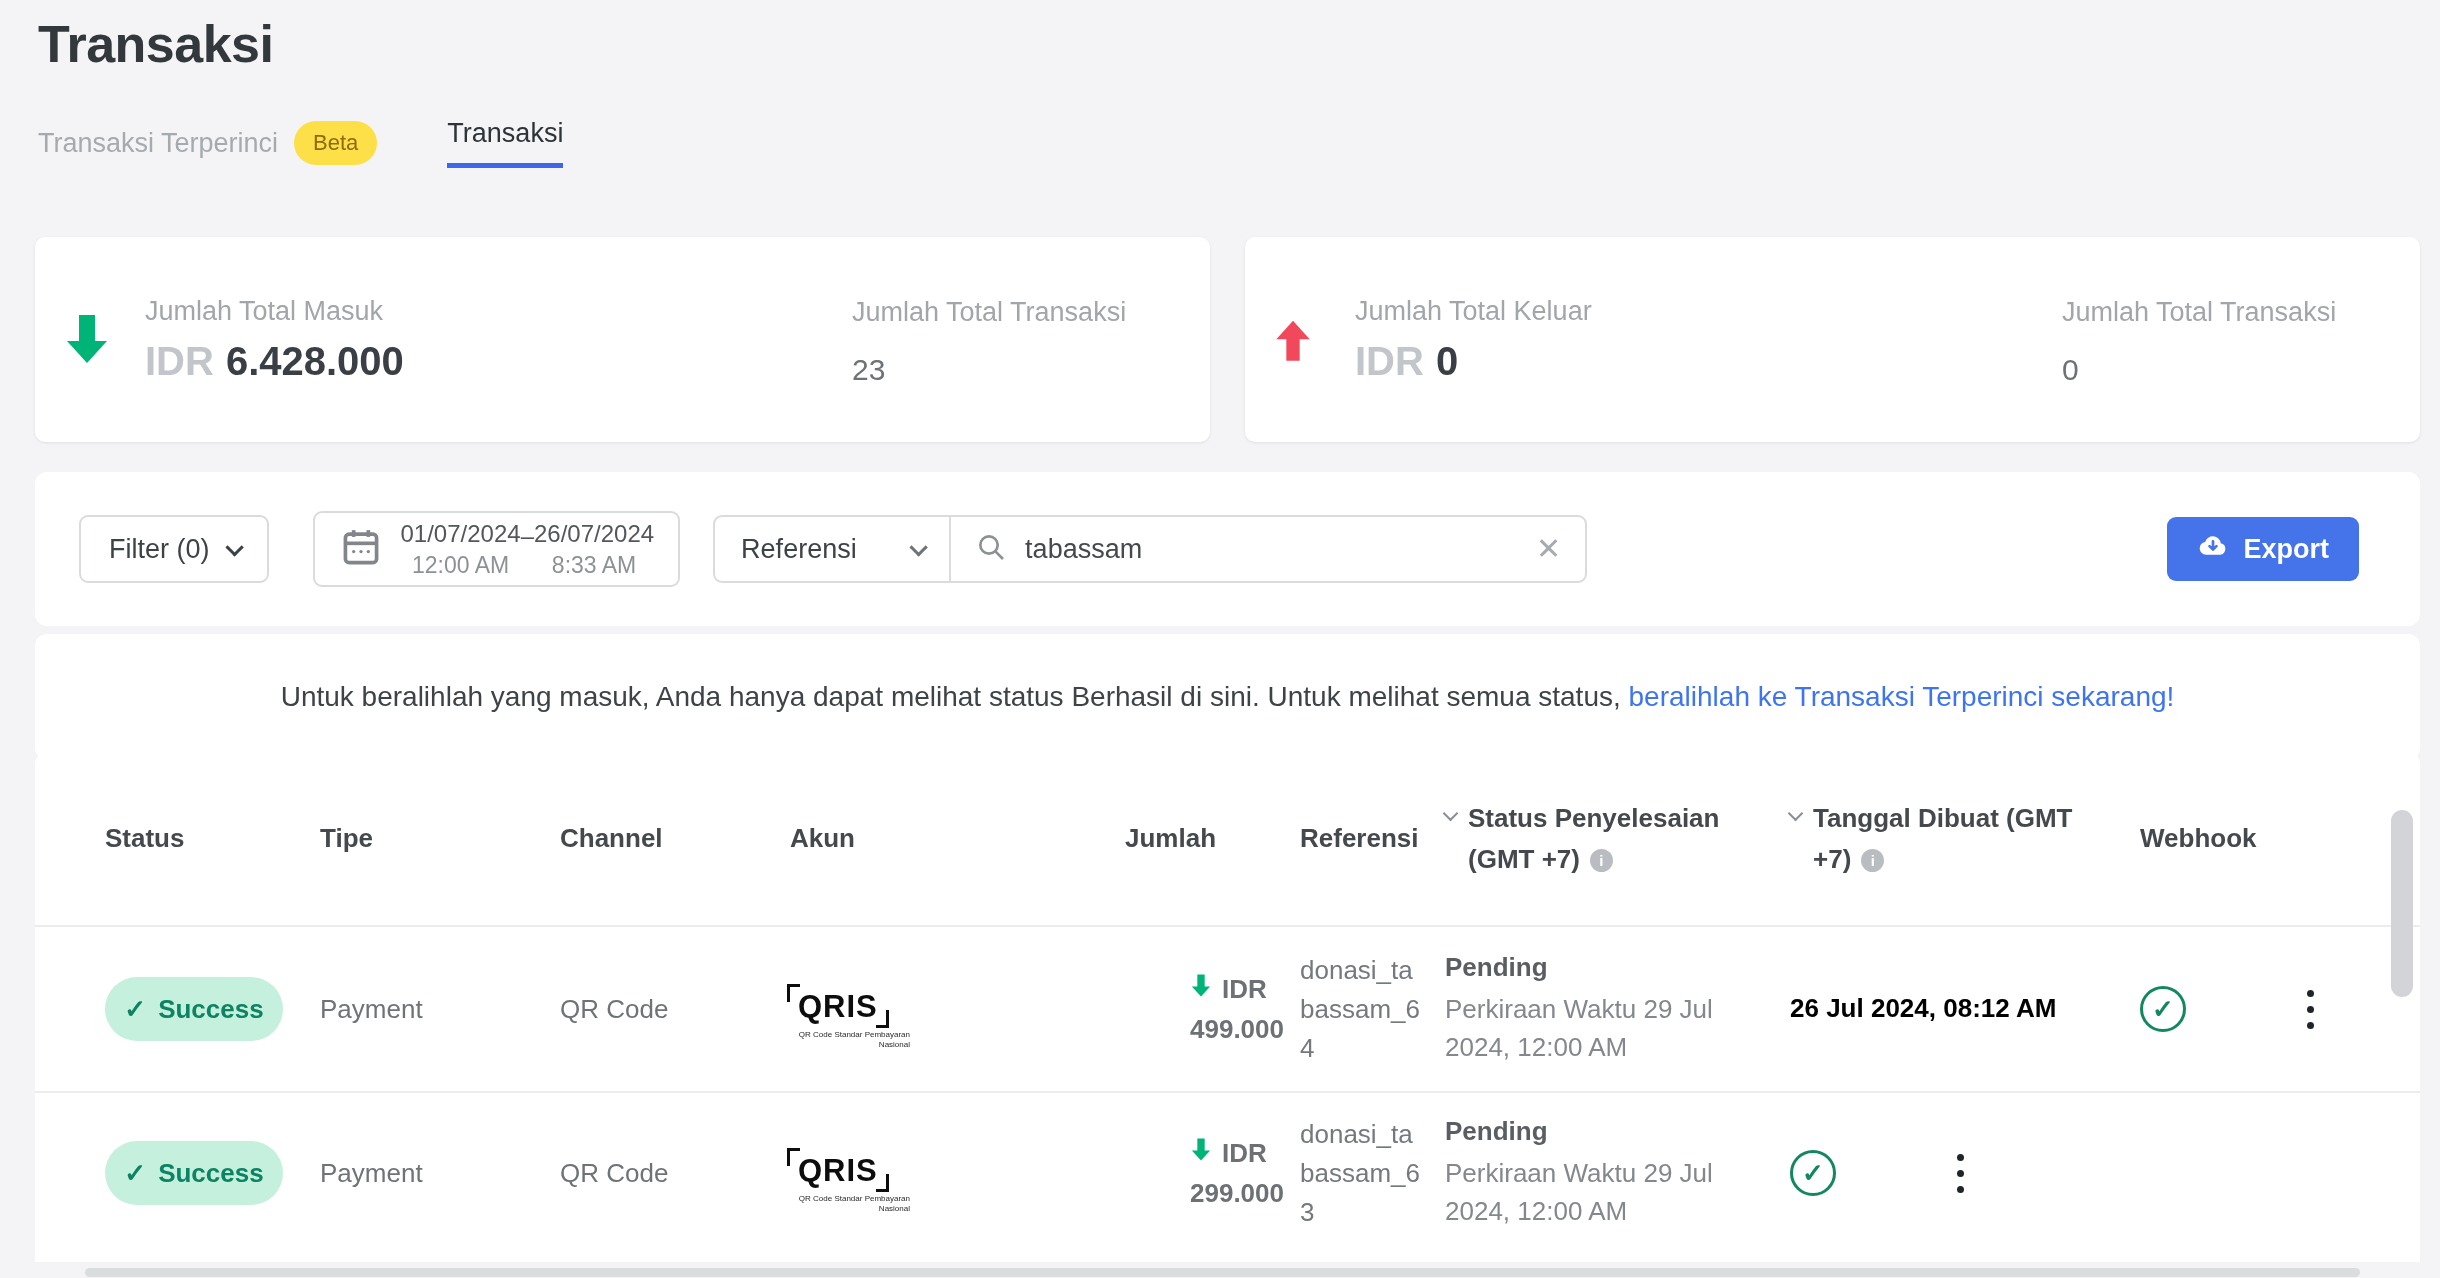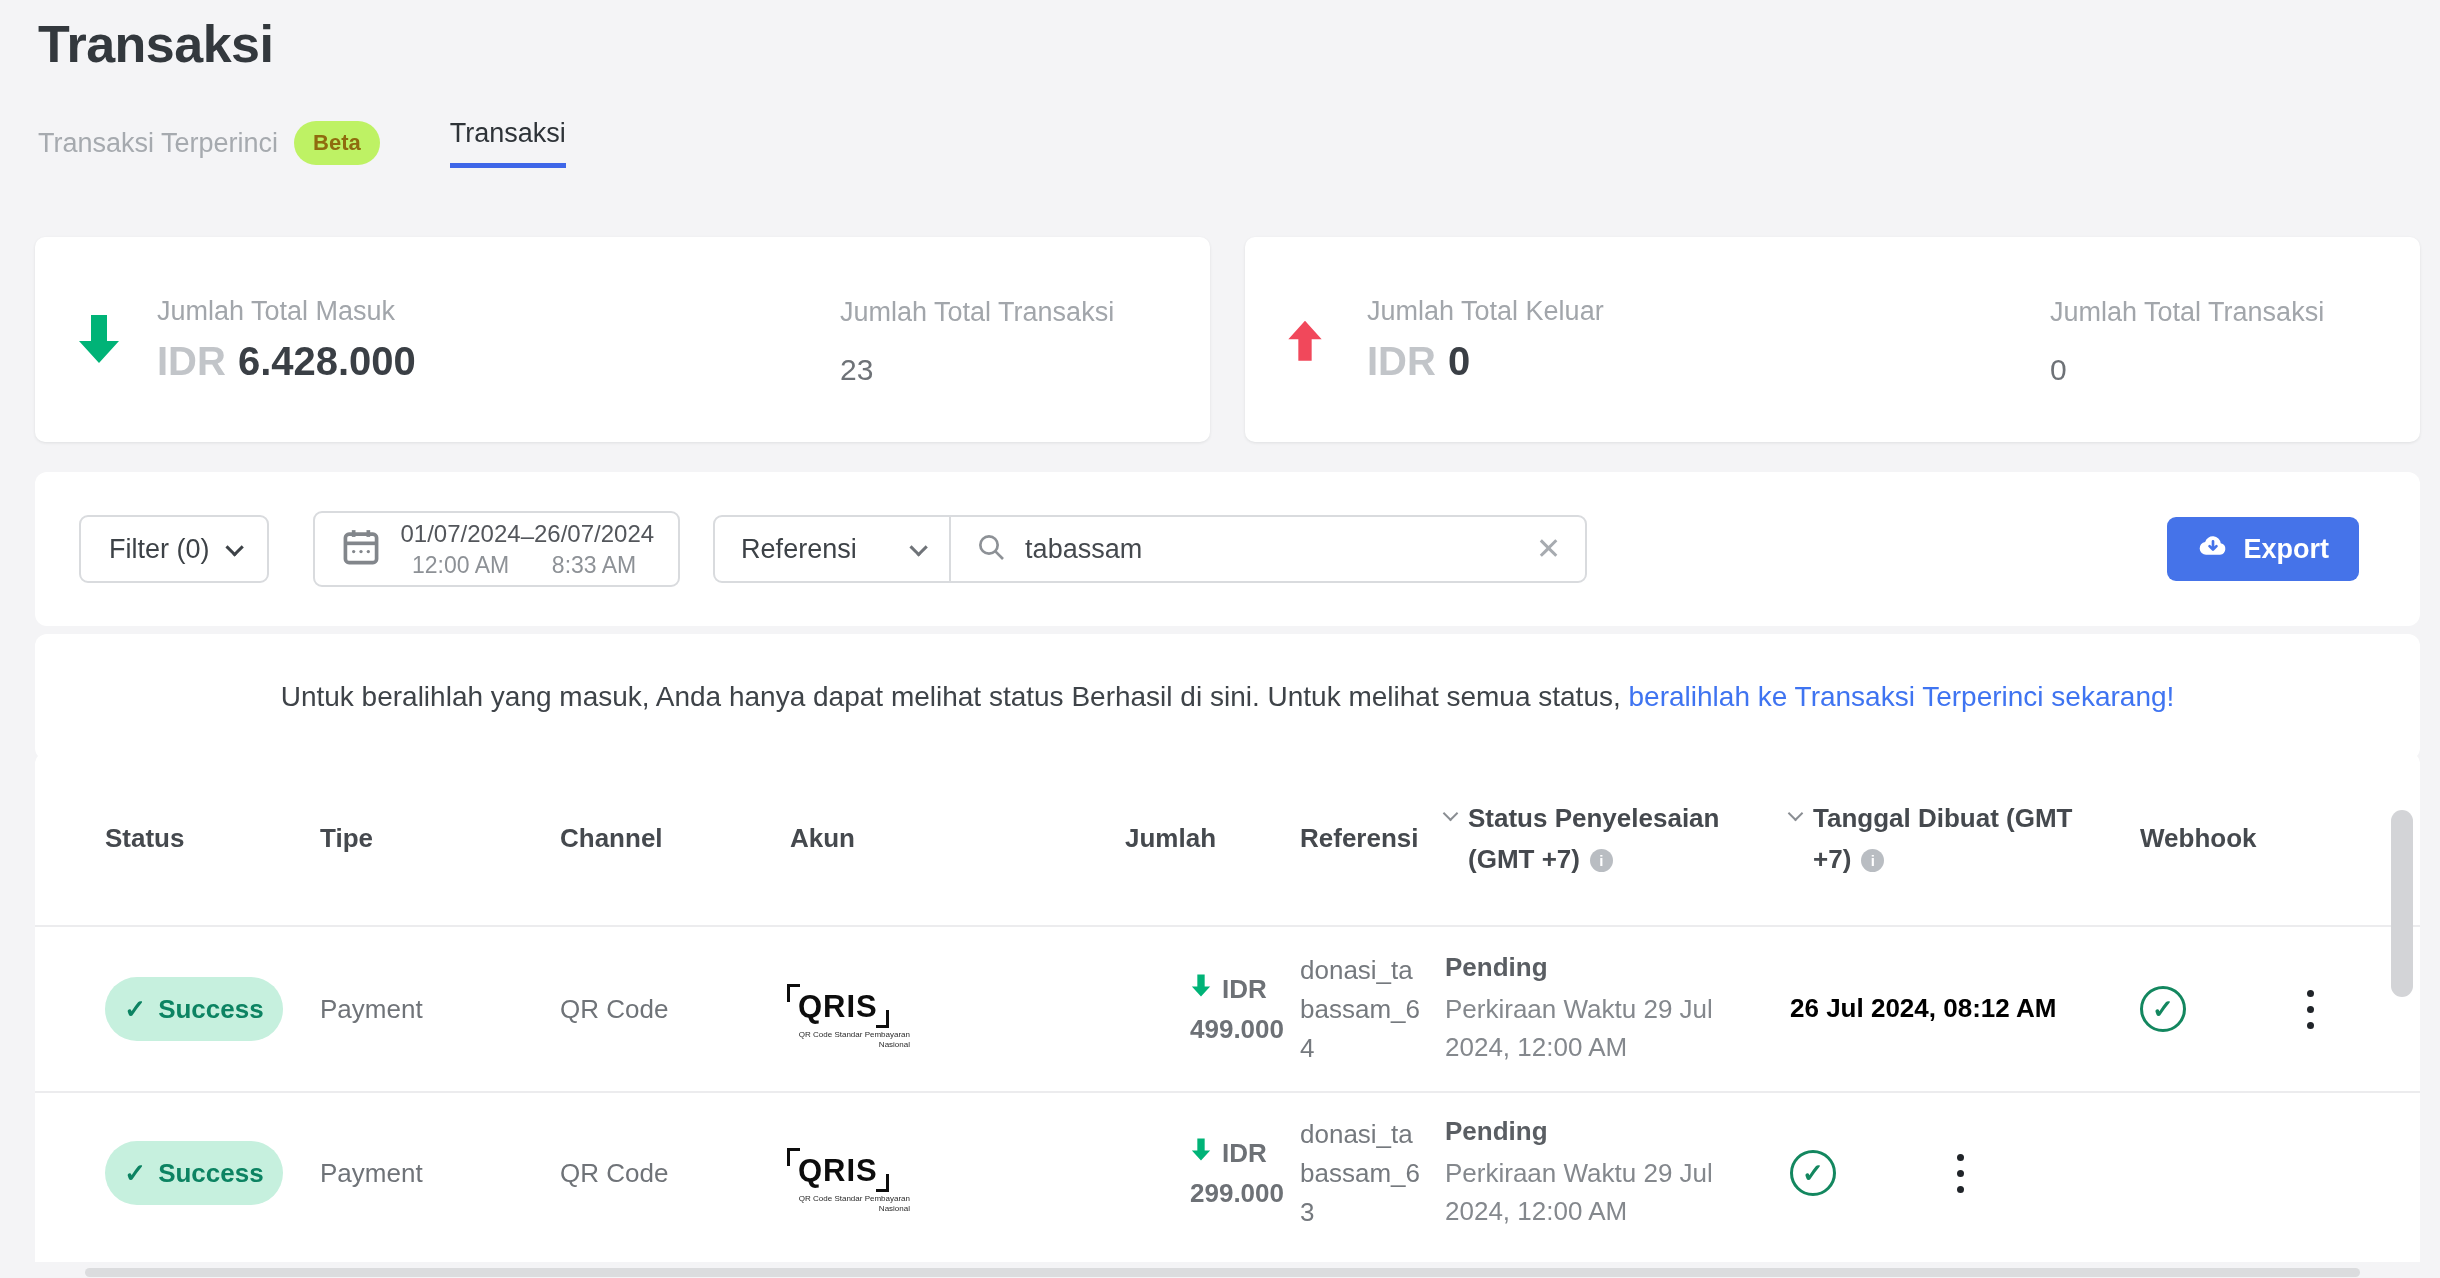--- a/index.html
+++ b/index.html
@@ -12,26 +12,26 @@
     color:#3a3f45;
   }
   .abs { position:absolute; }
 
   
   .page-title { left:38px; top:14px; font-size:52px; font-weight:700; color:#33383d; letter-spacing:-0.5px; }
   .tabs { left:38px; top:118px; display:flex; align-items:center; }
   .tab { font-size:27px; display:flex; align-items:center; cursor:pointer; }
   .tab-inactive { color:#a6aaaf; }
   .tab-active { color:#2e3338; font-weight:500; padding-bottom:14px; border-bottom:5px solid #3e66e8; margin-left:70px; }
-  .beta-badge { background:#bef264; color:#8f6b0e; font-size:22px; font-weight:700;
+  .beta-badge { background:#fde047; color:#8f6b0e; font-size:22px; font-weight:400;
     border-radius:22px; padding:9px 19px; margin-left:16px; }
 
   
   .card { background:#fff; border-radius:10px; box-shadow:0 1px 3px rgba(40,45,50,.10);
-    height:205px; display:flex; padding:0 40px; align-items:center; }
+    height:205px; display:flex; padding:0 28px; align-items:center; }
   .card1 { left:35px; top:237px; width:1175px; }
   .card2 { left:1245px; top:237px; width:1175px; }
   .card-arrow { width:52px; margin-right:30px; display:flex; align-items:center; }
   .card-main { flex:1; }
   .card-label { font-size:27px; color:#a2a6ab; margin-bottom:12px; }
   .card-amount { font-size:40px; font-weight:700; }
   .card-currency { color:#c2c5c9; margin-right:12px; }
   .card-value { color:#3a3f45; }
   .card-count { width:330px; }
   .count-label { font-size:27px; color:#a2a6ab; line-height:1.55; }

